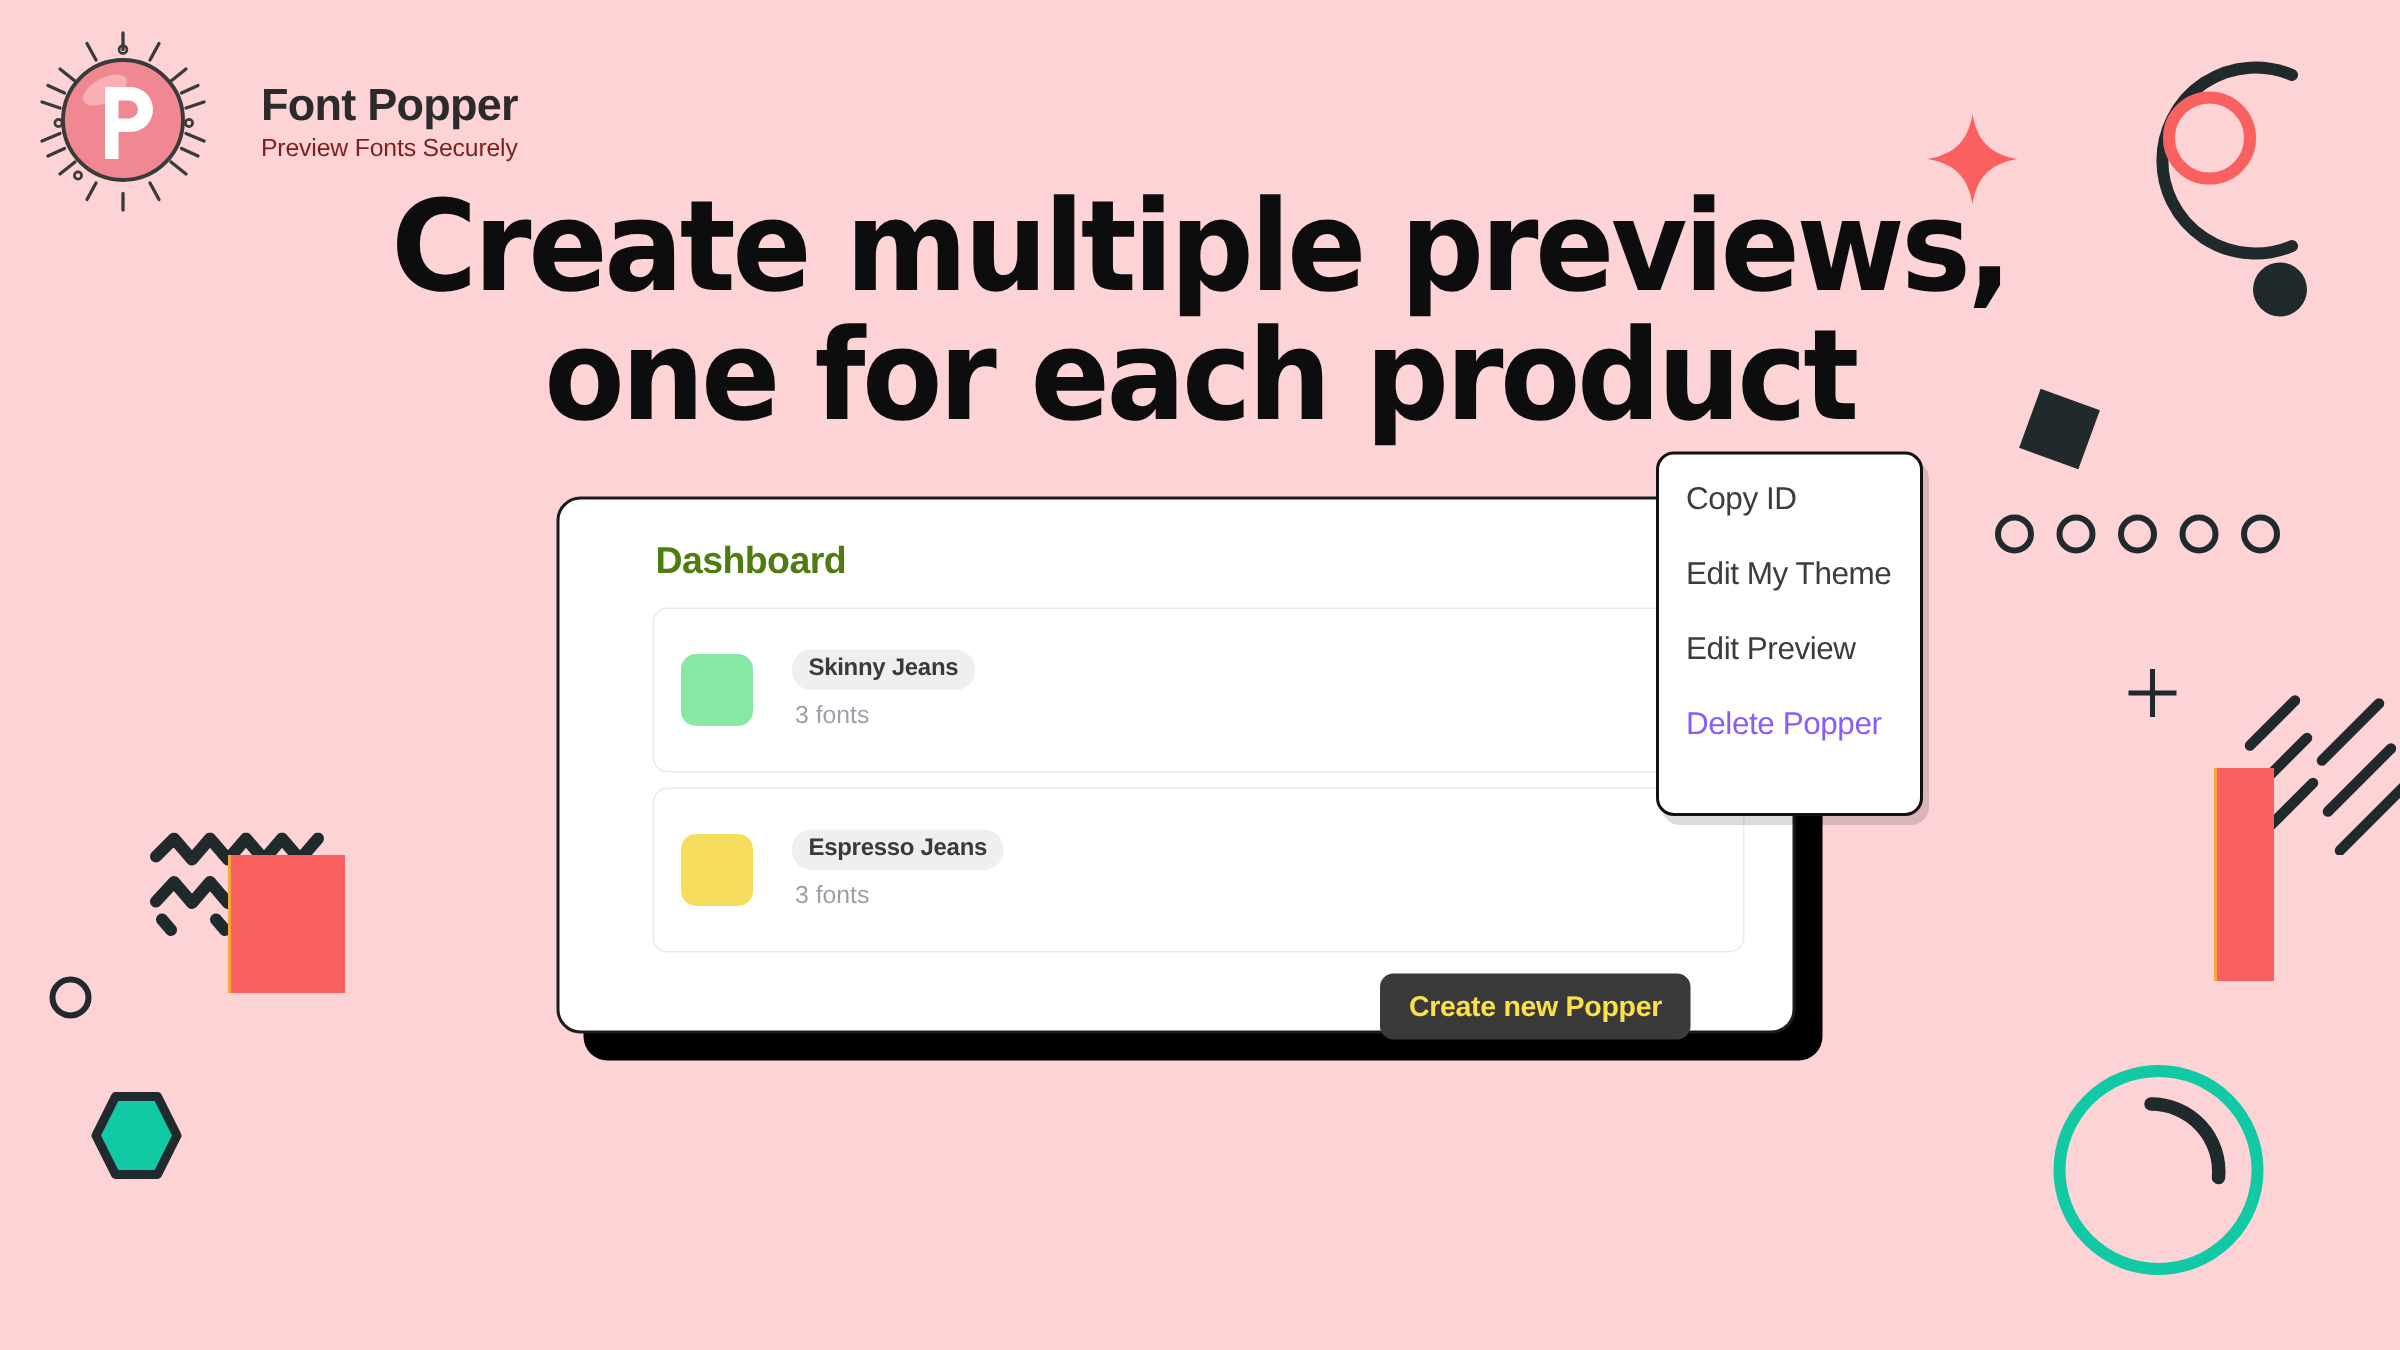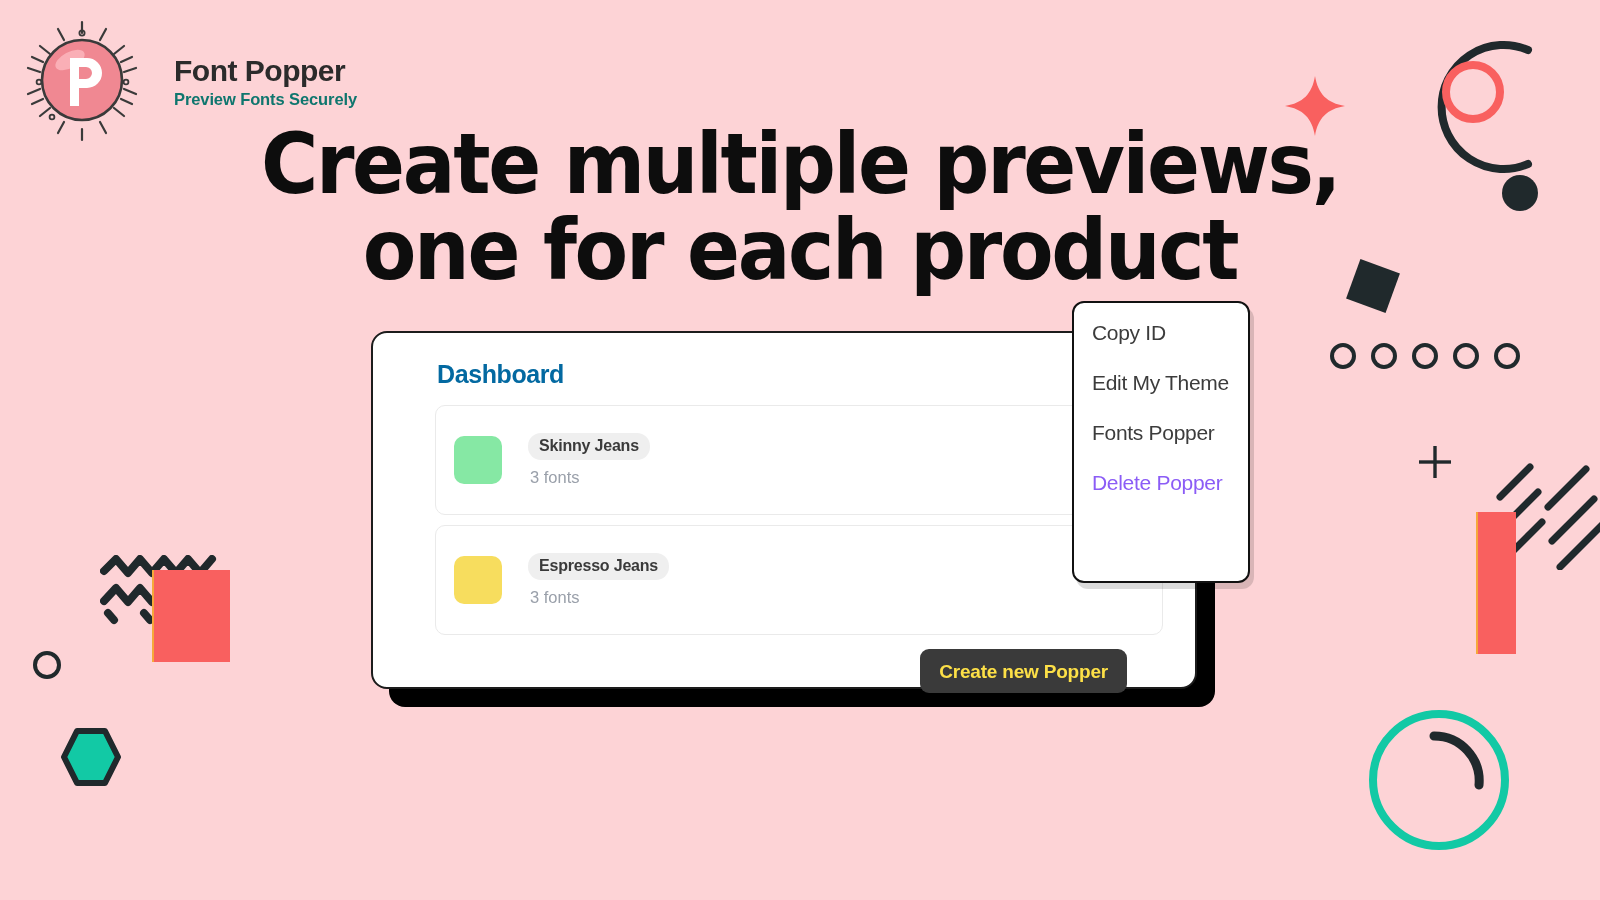--- a/index.html
+++ b/index.html
@@ -20,21 +20,21 @@
     left: 18px; top: 16px;
     display: flex; align-items: center; gap: 28px;
   }
   #logo-mark { width: 128px; height: 128px; flex: none; }
   #logo-text { margin-top: 4px; }
   #logo-title {
     font-size: 30px; font-weight: 700; color: #2B2B2B;
     letter-spacing: -0.5px; line-height: 1.05;
   }
   #logo-tagline {
-    font-size: 16.5px; font-weight: 700; color: #0f766e;
+    font-size: 16.5px; font-weight: 400; color: #7f1d1d;
     margin-top: 4px; letter-spacing: -0.1px;
   }
 
   
   #headline {
     position: absolute;
     left: 0; right: 0; top: 122px;
     text-align: center;
     font-family: "DejaVu Sans", sans-serif;
     font-weight: 700;
@@ -57,21 +57,21 @@
   #dashboard-card {
     position: absolute;
     left: 371px; top: 331px;
     width: 826px; height: 358px;
     background: #FFFFFF;
     border: 2px solid #1C1C1C;
     border-radius: 16px;
     padding: 22px 26px;
   }
   #dashboard-title {
-    font-size: 25px; font-weight: 700; color: #0369a1;
+    font-size: 25px; font-weight: 700; color: #4d7c0f;
     letter-spacing: -0.4px;
     margin: 5px 0 0 38px;
   }
   #popper-list { margin-top: 16px; }
   .popper-row {
     border: 1px solid #EAEAEA;
     border-radius: 10px;
     height: 110px;
     margin: 0 6px 10px 36px;
     display: flex;
@@ -109,22 +109,22 @@
     border: none;
     border-radius: 9px;
     padding: 12px 19px 10px;
     cursor: pointer;
     font-family: "Liberation Sans", sans-serif;
   }
 
   
   #context-menu {
     position: absolute;
-    left: 1072px; top: 301px;
-    width: 178px; height: 282px;
+    left: 1104px; top: 301px;
+    width: 178px; height: 243px;
     background: #FFFFFF;
     border: 2px solid #111111;
     border-radius: 12px;
     padding: 18px 0 0 18px;
     box-shadow: 4px 6px 0 rgba(0,0,0,0.14);
   }
   .menu-item {
     font-size: 21px;
     color: #3C3C3C;
     letter-spacing: -0.3px;
@@ -306,15 +306,15 @@
   </div>
 
   <div id="create-row">
     <button id="create-new-popper">Create new Popper</button>
   </div>
 </div>
 
 <div id="context-menu">
   <div class="menu-item">Copy ID</div>
   <div class="menu-item">Edit My Theme</div>
-  <div class="menu-item">Fonts Popper</div>
+  <div class="menu-item">Edit Preview</div>
   <div class="menu-item danger">Delete Popper</div>
 </div>
 
 </body></html>

